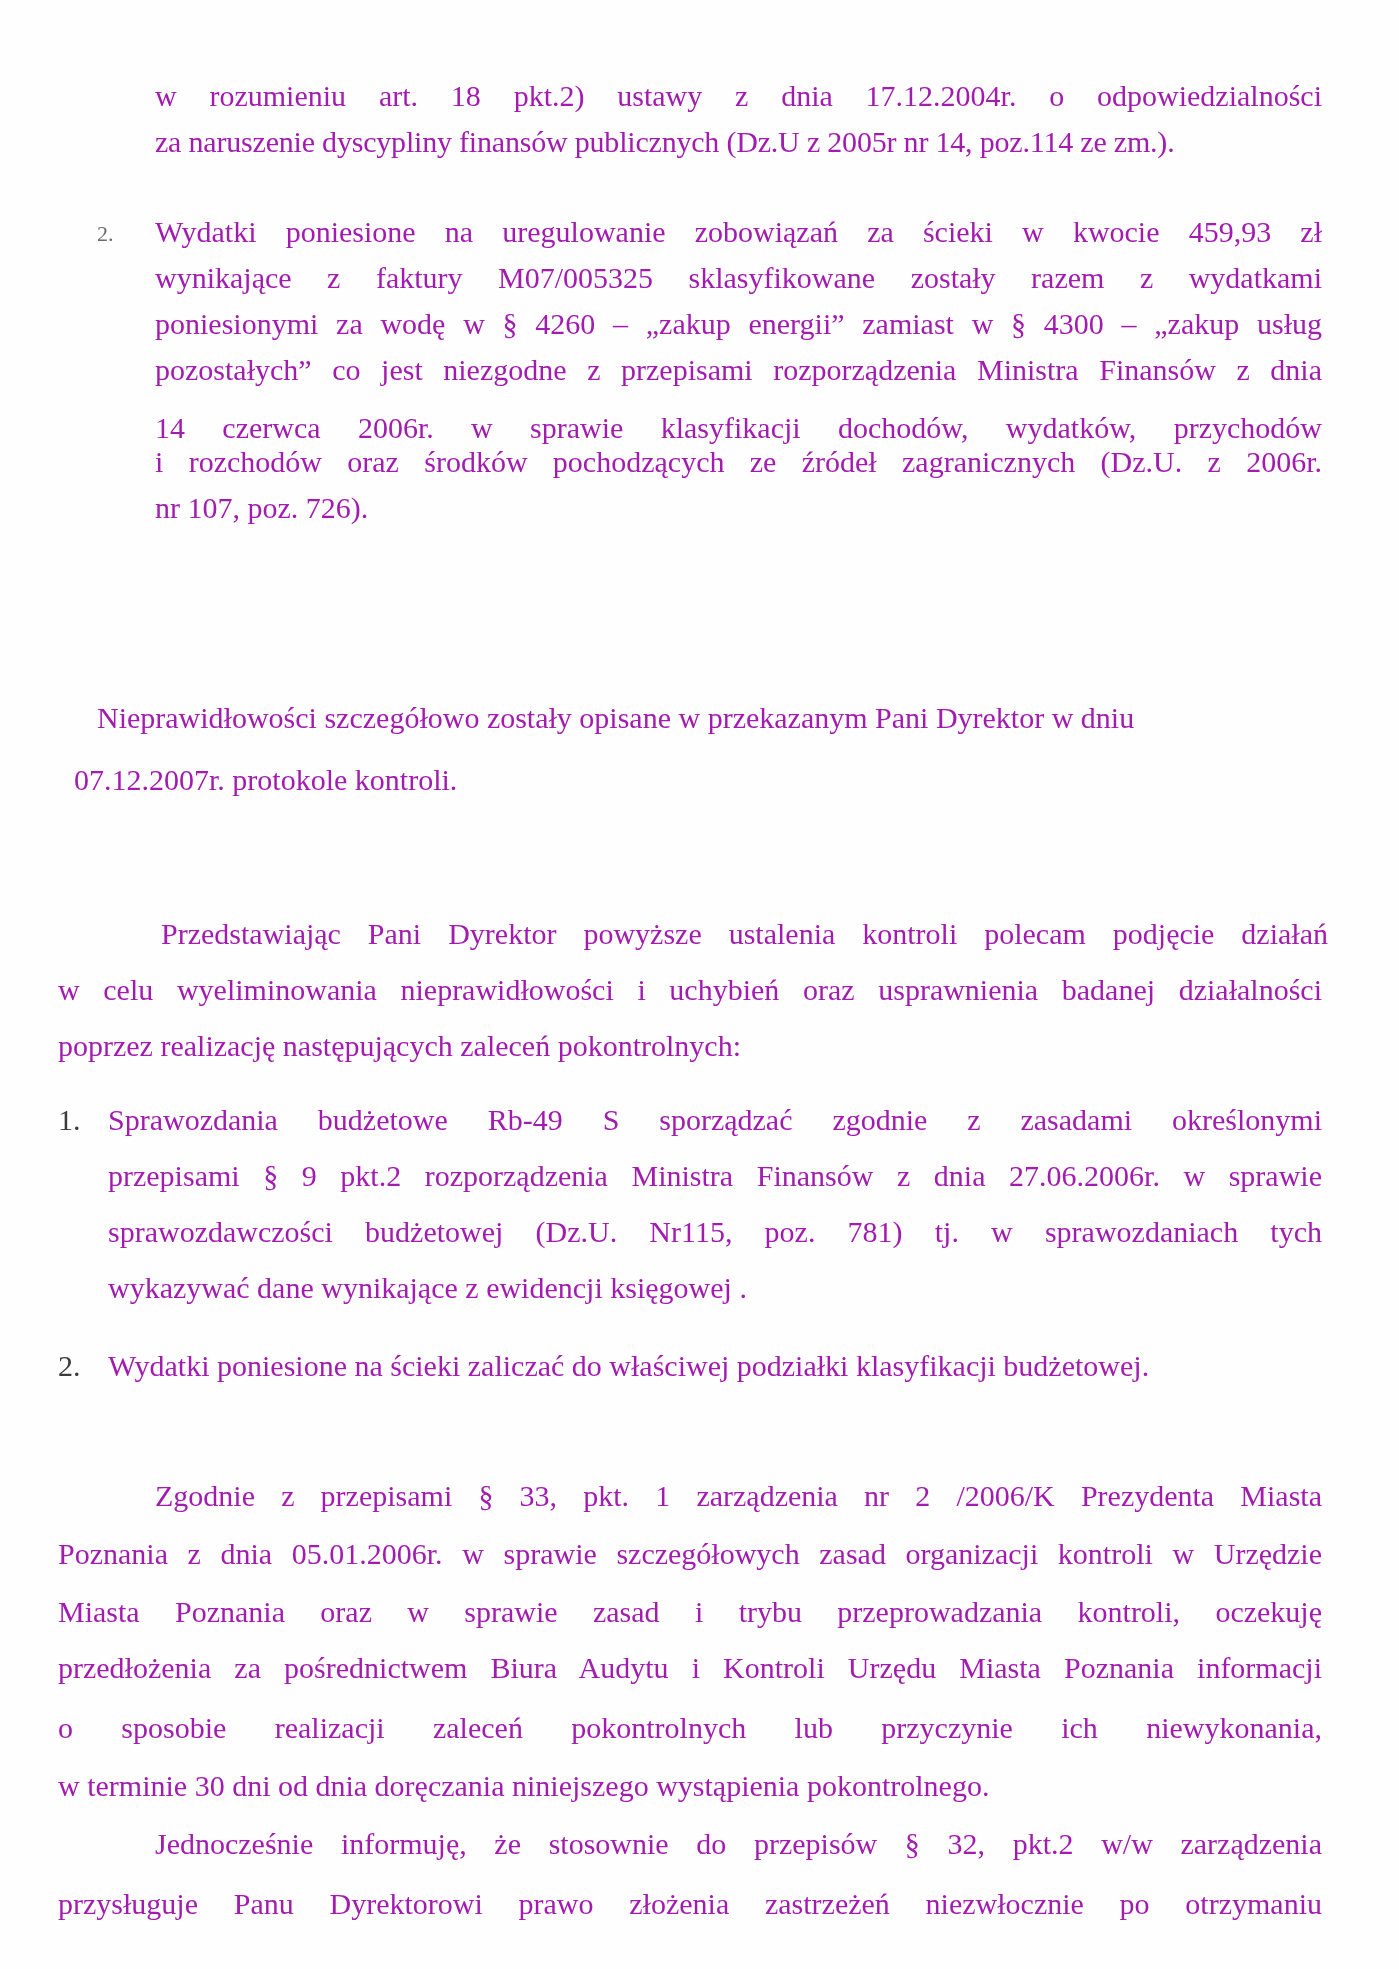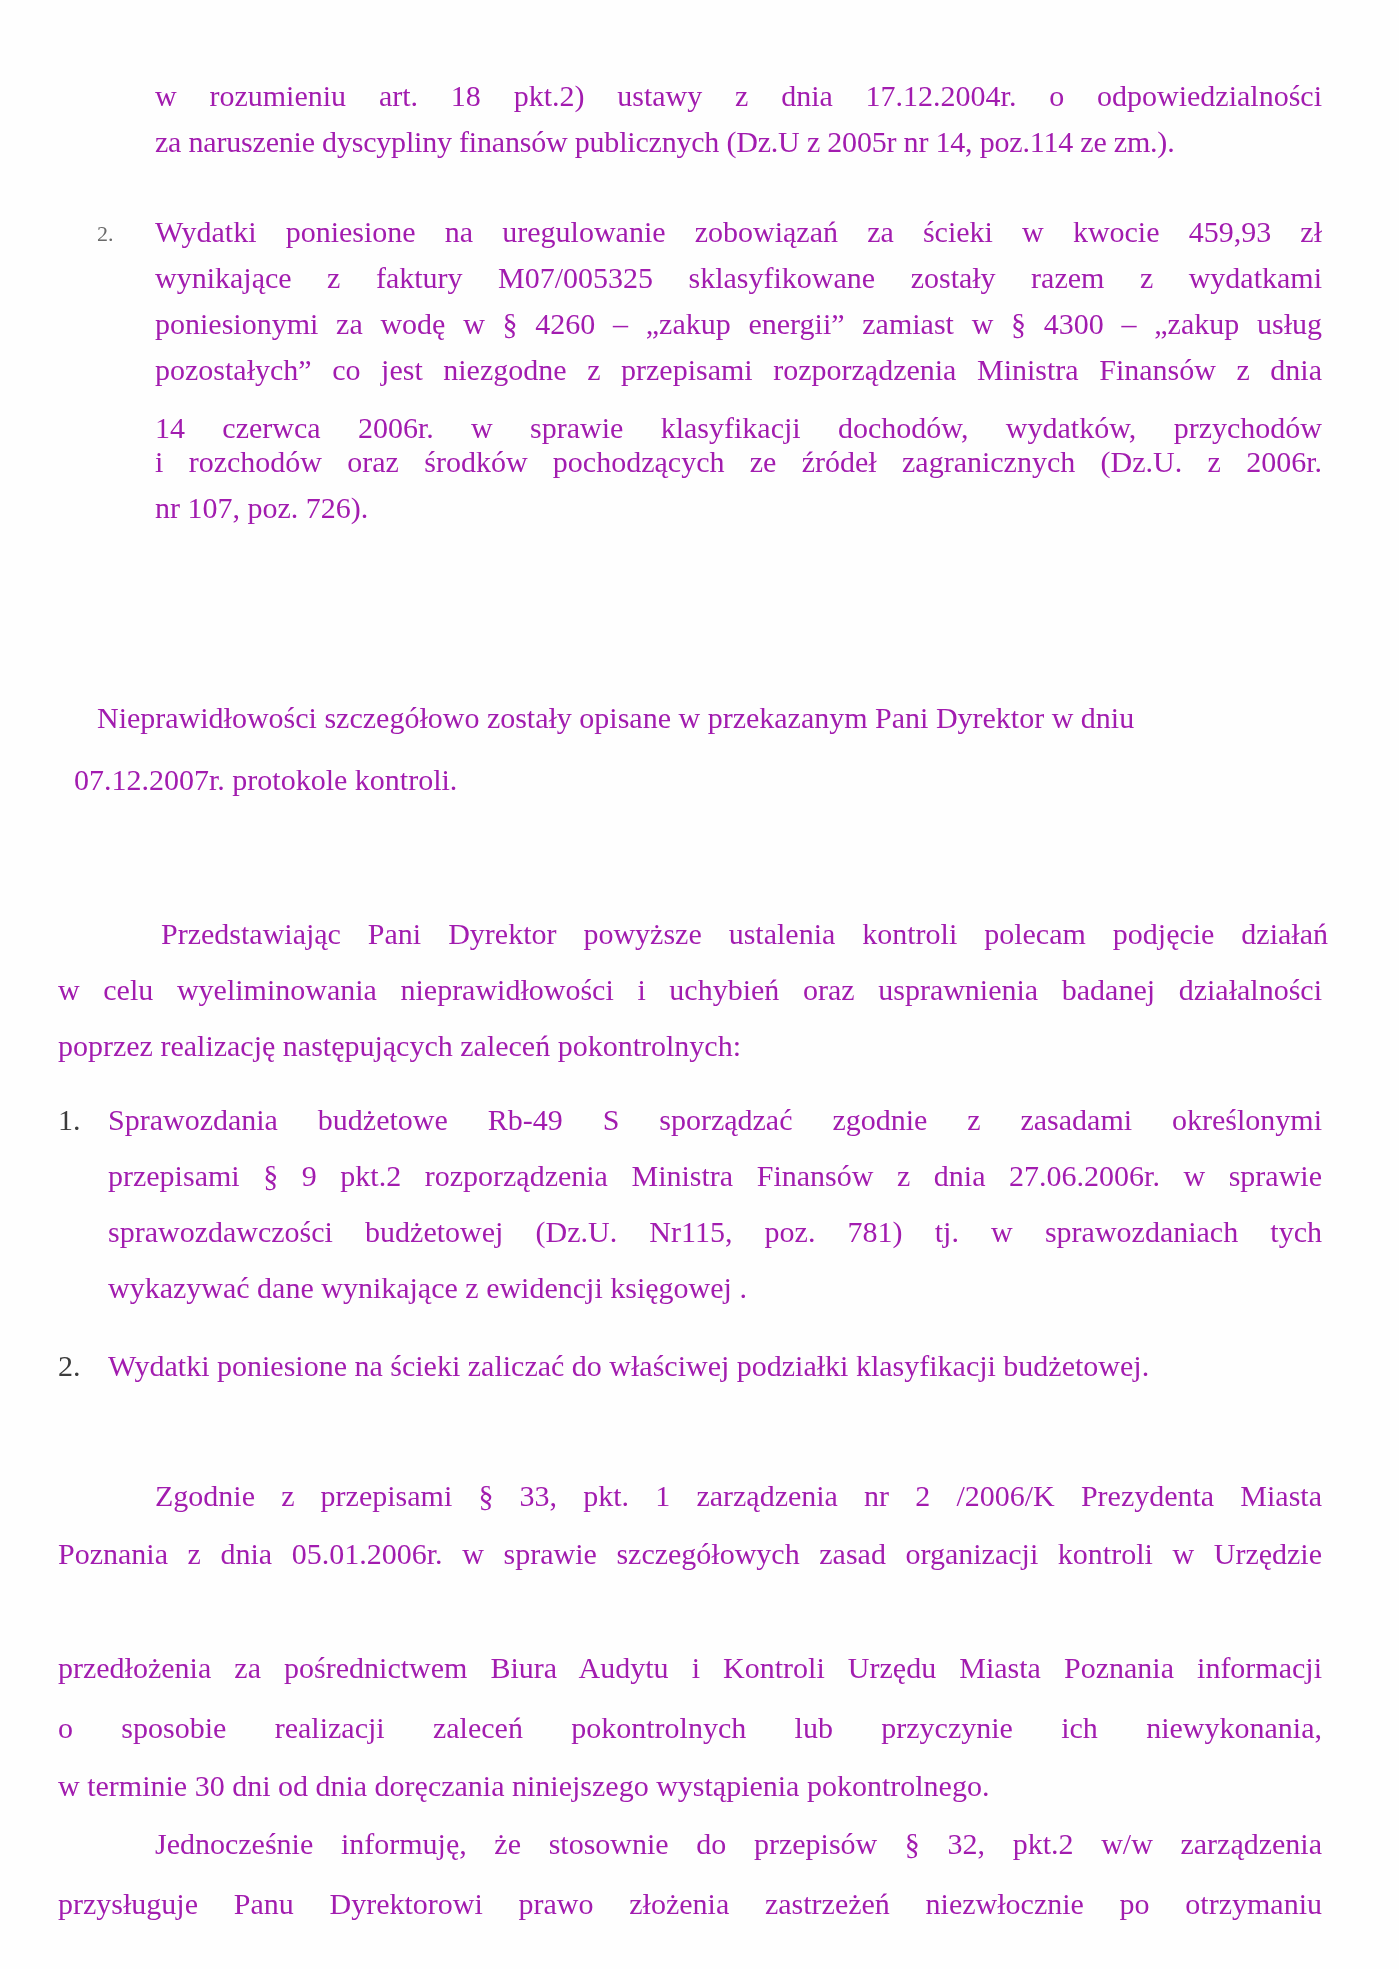--- a/index.html
+++ b/index.html
@@ -45,20 +45,21 @@
   <div class="ln j" style="left:108px; top:1102px; width:1214px;">Sprawozdania budżetowe Rb-49 S sporządzać zgodnie z zasadami określonymi</div>
   <div class="ln j" style="left:108px; top:1158px; width:1214px;">przepisami § 9 pkt.2 rozporządzenia Ministra Finansów z dnia 27.06.2006r. w sprawie</div>
   <div class="ln j" style="left:108px; top:1214px; width:1214px;">sprawozdawczości budżetowej (Dz.U. Nr115, poz. 781) tj. w sprawozdaniach tych</div>
   <div class="ln" style="left:108px; top:1270px;">wykazywać dane wynikające z ewidencji księgowej .</div>
 
   <div class="num" style="left:58px; top:1348px;">2.</div>
   <div class="ln" style="left:108px; top:1348px;">Wydatki poniesione na ścieki zaliczać do właściwej podziałki klasyfikacji budżetowej.</div>
 
   <div class="ln j" style="left:155px; top:1478px; width:1167px;">Zgodnie z przepisami § 33, pkt. 1 zarządzenia nr 2 /2006/K Prezydenta Miasta</div>
   <div class="ln j" style="left:58px; top:1536px; width:1264px;">Poznania z dnia 05.01.2006r. w sprawie szczegółowych zasad organizacji kontroli w Urzędzie</div>
+  <div class="ln j" style="left:58px; top:1594px; width:1264px;">Miasta Poznania oraz w sprawie zasad i trybu przeprowadzania kontroli, oczekuję</div>
   <div class="ln j" style="left:58px; top:1650px; width:1264px;">przedłożenia za pośrednictwem Biura Audytu i Kontroli Urzędu Miasta Poznania informacji</div>
   <div class="ln j" style="left:58px; top:1710px; width:1264px;">o sposobie realizacji zaleceń pokontrolnych lub przyczynie ich niewykonania,</div>
   <div class="ln" style="left:58px; top:1768px;">w terminie 30 dni od dnia doręczania niniejszego wystąpienia pokontrolnego.</div>
 
   <div class="ln j" style="left:155px; top:1826px; width:1167px;">Jednocześnie informuję, że stosownie do przepisów § 32, pkt.2 w/w zarządzenia</div>
   <div class="ln j" style="left:58px; top:1886px; width:1264px;">przysługuje Panu Dyrektorowi prawo złożenia zastrzeżeń niezwłocznie po otrzymaniu</div>
 
 </div>
 
 </body></html>

